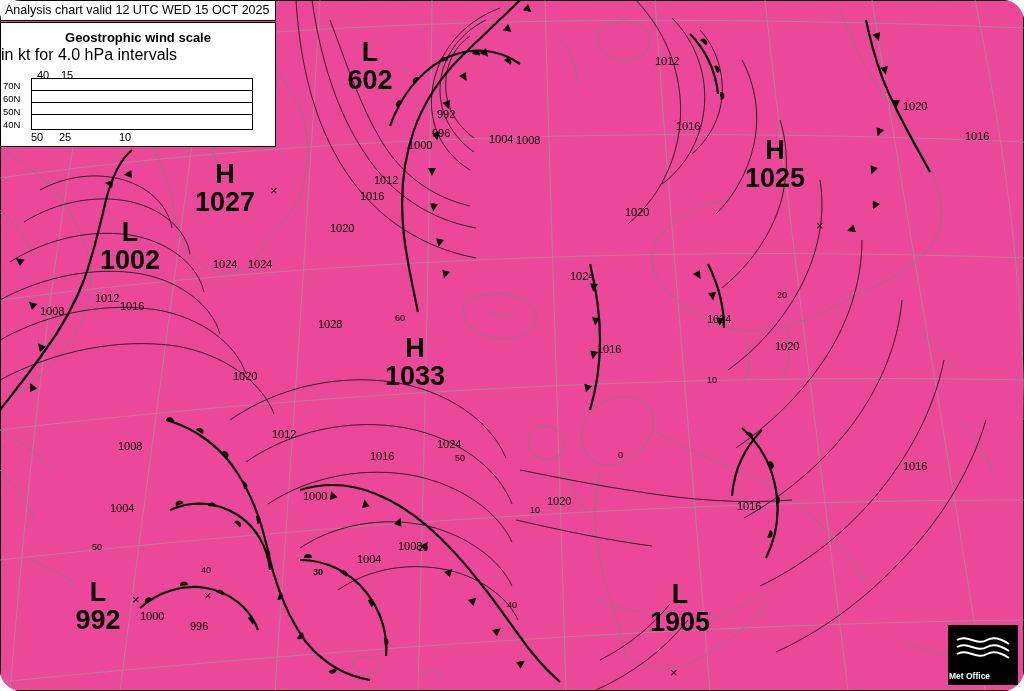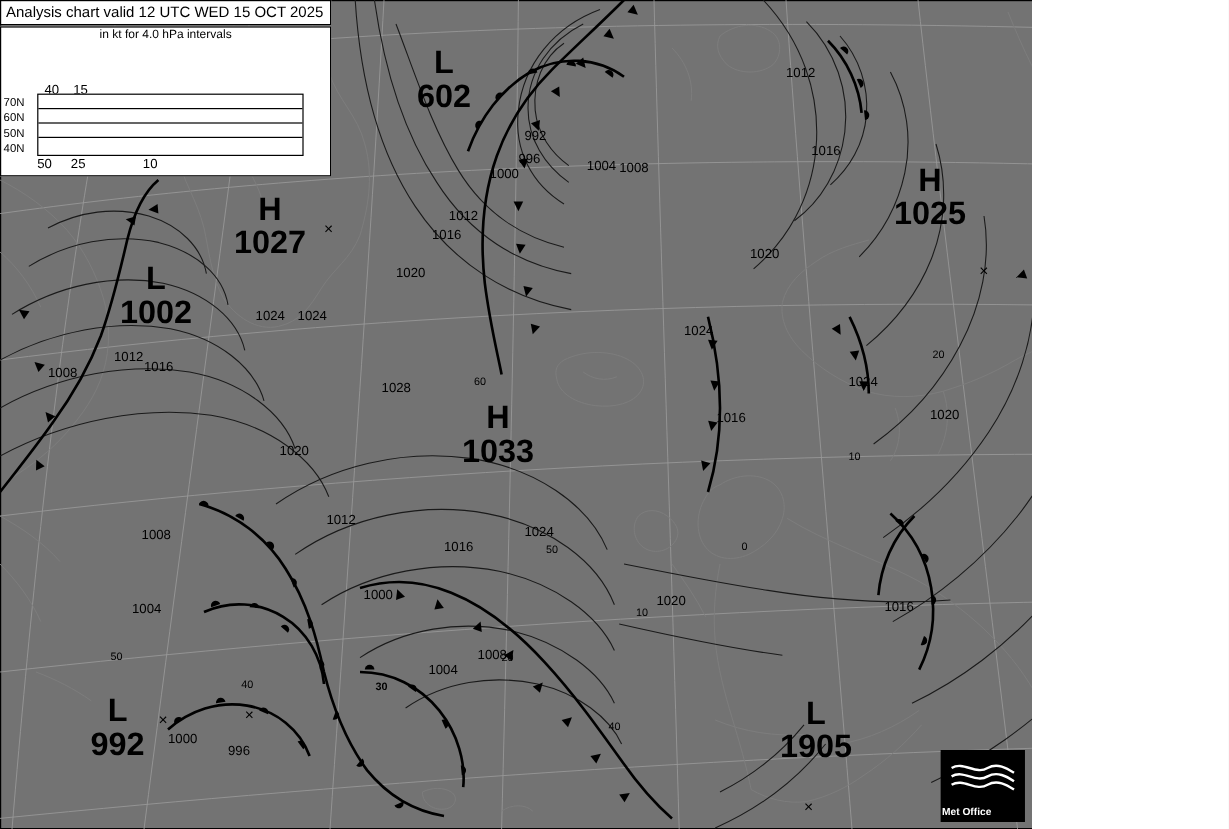--- a/index.html
+++ b/index.html
@@ -1,29 +1,29 @@
 <!DOCTYPE html>
 <html><head>
 <meta charset="utf-8">
 <style>
   html,body{margin:0;padding:0;background:#fff;}
   body{font-family:"Liberation Sans", sans-serif;}
-  #chart{position:relative;width:860px;height:691px;background:#737373;overflow:hidden;}
+  #chart{position:relative;width:1024px;height:691px;background:#ec4899;overflow:hidden;border-radius:21px;}
   #chart svg.map{position:absolute;left:0;top:0;width:1024px;height:691px;}
   .hl{position:absolute;text-align:center;color:#000;}
   .hl .let{font-size:27px;font-weight:700;display:block;line-height:1.05;}
   .hl .val{font-size:27px;font-weight:700;display:block;line-height:1.05;}
   
   #title{position:absolute;left:0;top:0;border:1px solid #000;background:#fff;
          padding:2px 6px 3px 4px;font-size:12.5px;color:#000;}
   
   #windbox{position:absolute;left:0;top:22px;width:276px;height:125px;border:1px solid #000;
            background:#fff;box-sizing:border-box;}
   #windbox .wtitle{text-align:center;font-size:13px;font-weight:700;margin-top:7px;}
-  #windbox .wsub{text-align:center;font-size:10px;margin-top:1px;}
+  #windbox .wsub{font-size:16px;margin-top:1px;}
   #windbox .wgrid{position:absolute;left:30px;top:76px;width:222px;height:48px;border:1px solid #000;
                   box-sizing:border-box;background:#fff;}
   #windbox .wgrid .row{height:12px;border-bottom:1px solid #000;box-sizing:border-box;}
   #windbox .wgrid .row:last-child{border-bottom:none;}
   #windbox .lat{position:absolute;left:2px;font-size:9.5px;}
   #windbox .topnum{position:absolute;font-size:11px;}
   #windbox .botnum{position:absolute;font-size:11px;top:126px;}
   
   #logo{position:absolute;right:6px;bottom:6px;display:flex;align-items:flex-end;}
   #logo .box{width:68px;height:58px;background:#000;position:relative;border:1px solid #000;}
@@ -429,20 +429,21 @@
           <use href="#bump"></use>
         </g>
     </g>
   </svg>
 
   <div id="title">
     <span>Analysis chart valid 12 UTC WED 15  OCT 2025</span>
   </div>
 
   <div id="windbox">
+    <div class="wtitle">Geostrophic wind scale</div>
     <div class="wsub">in kt for 4.0 hPa intervals</div>
 
     <div class="topnum" style="left:36px;top:46px;">40</div>
     <div class="topnum" style="left:60px;top:46px;">15</div>
 
     <div class="lat" style="top:57px;">70N</div>
     <div class="lat" style="top:70px;">60N</div>
     <div class="lat" style="top:83px;">50N</div>
     <div class="lat" style="top:96px;">40N</div>
 

